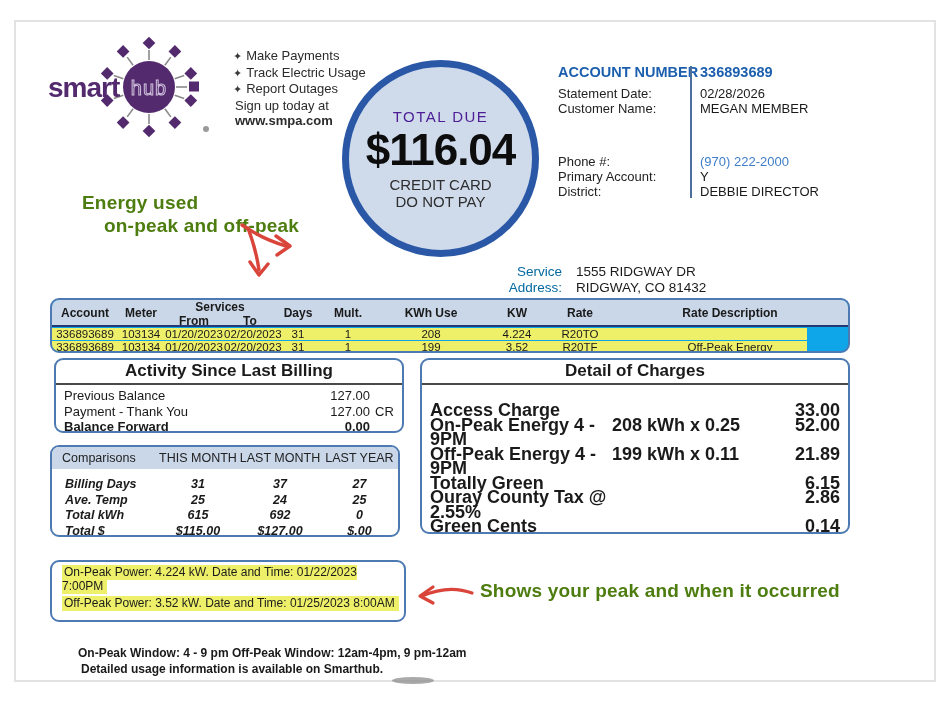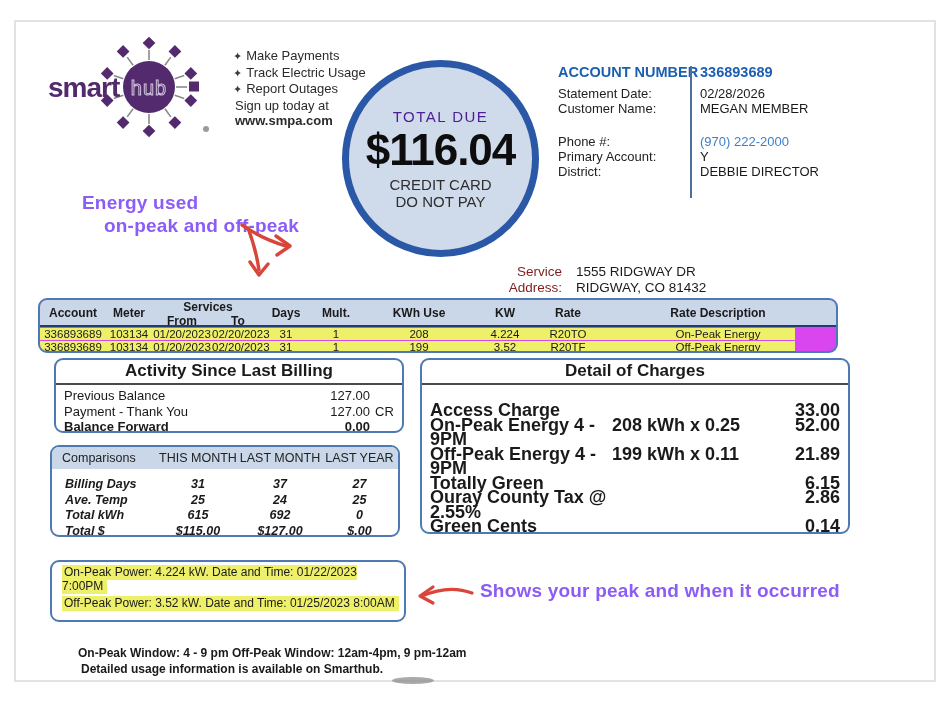--- a/index.html
+++ b/index.html
@@ -23,37 +23,37 @@
   .due-note { font-size:15px; color:#2e2e2e; line-height:17px; margin-top:3px; }
 
   
   .acct { position:absolute; left:558px; top:64px; width:340px; font-size:13px; }
   .acct-divider { position:absolute; left:132px; top:2px; width:2px; height:132px; background:#4d6f9e; }
   .acct-head { display:flex; font-weight:bold; color:#1c5fae; font-size:14.5px; margin-bottom:6px; }
   .acct-head .al { width:142px; }
   .acct-row { display:flex; line-height:15px; }
   .acct-row .al { width:142px; color:#222; }
   .gap18 { height:18px; }
-  .blue { color:#3e7dc9; }
+  .blue { color:#3e7dc9;margin-top:20px; }
   .acct-extra { margin-top:15px; line-height:15px; }
 
   
-  .anno { color:#8b5cf6; font-weight:600; letter-spacing:0.2px; }
+  .anno { color:#4d7c0f; font-weight:600; letter-spacing:0.2px; }
   .anno-energy-1 { position:absolute; left:82px; top:192px; font-size:19px; }
   .anno-energy-2 { position:absolute; left:104px; top:215px; font-size:19px; }
   .anno-peak { position:absolute; left:480px; top:580px; font-size:19px; white-space:nowrap; }
 
   
   .service { position:absolute; left:498px; top:264px; font-size:13.5px; line-height:16px; }
   .svc-row { display:flex; }
-  .svc-row .sl { width:64px; text-align:right; color:#7f1d1d; }
+  .svc-row .sl { width:64px; text-align:right; color:#0369a1; }
   .svc-row .sv { margin-left:14px; }
 
   
-  .utable { position:absolute; left:38px; top:298px; width:800px; height:55px; border:2px solid #4d7ab2; border-radius:9px; overflow:hidden; background:#d946ef; }
+  .utable { position:absolute; left:50px; top:298px; width:800px; height:55px; border:2px solid #4d7ab2; border-radius:9px; overflow:hidden; background:#0ea5e9; }
   .u-grid { display:grid; grid-template-columns:66px 46px 60px 52px 44px 56px 110px 62px 64px 1fr; }
   .u-head { position:relative; height:27px; background:#c9d7e9; border-bottom:2px solid #233a75; font-size:12px; font-weight:bold; }
   .u-th { align-self:center; text-align:center; line-height:27px; height:27px; }
   .u-th-sub { align-self:end; text-align:center; line-height:12px; padding-bottom:1px; height:12px; }
   .u-services { position:absolute; left:112px; top:1px; width:112px; text-align:center; line-height:12px; }
   .u-rows { padding-top:1px; }
   .u-row { font-size:11.5px; line-height:12px; height:12px; text-align:center; margin-bottom:1px;
     background:linear-gradient(to right,#eef06a 0,#eef06a 755px,rgba(0,0,0,0) 755px); }
 
   
@@ -230,21 +230,20 @@
       <div class="u-row u-grid">
         <div>336893689</div>
         <div>103134</div>
         <div>01/20/2023</div>
         <div>02/20/2023</div>
         <div>31</div>
         <div>1</div>
         <div>208</div>
         <div>4.224</div>
         <div>R20TO</div>
-        <div>On-Peak Energy</div>
       </div>
       <div class="u-row u-grid">
         <div>336893689</div>
         <div>103134</div>
         <div>01/20/2023</div>
         <div>02/20/2023</div>
         <div>31</div>
         <div>1</div>
         <div>199</div>
         <div>3.52</div>

